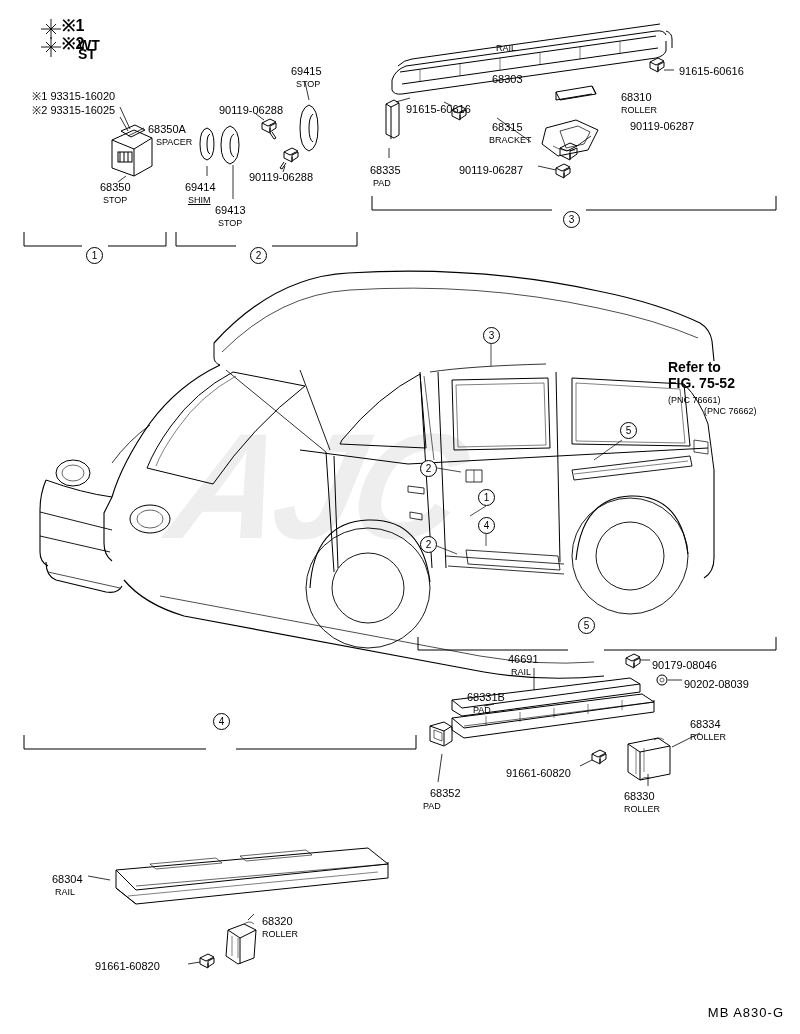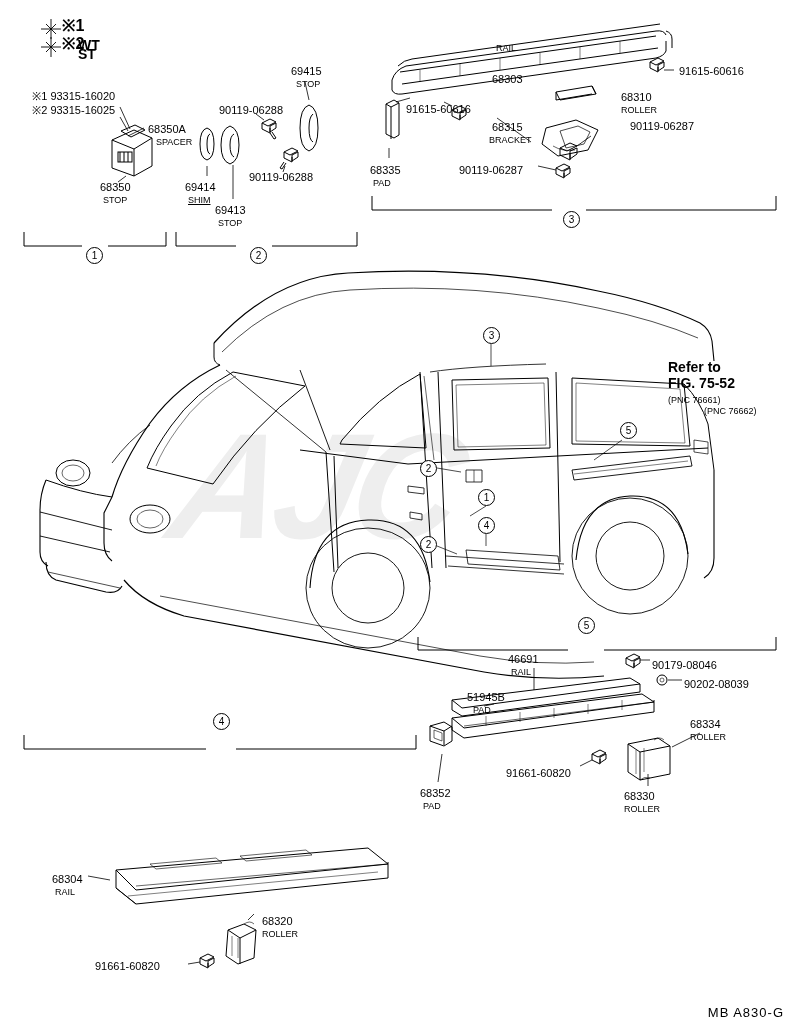--- a/index.html
+++ b/index.html
@@ -331,30 +331,30 @@
   <div class="lbl" style="left:370px; top:165px;">68335</div>
   <div class="lbl small" style="left:373px; top:178px;">PAD</div>
 
   <div class="lbl bold" style="left:668px; top:362px; font-size:14px;">Refer to</div>
   <div class="lbl bold" style="left:668px; top:378px; font-size:14px;">FIG. 75-52</div>
   <div class="lbl small" style="left:668px; top:395px;">(PNC 76661)</div>
   <div class="lbl small" style="left:668px; top:406px;padding-left:36px;">(PNC 76662)</div>
 
   <div class="lbl" style="left:508px; top:654px;">46691</div>
   <div class="lbl small" style="left:511px; top:667px;">RAIL</div>
-  <div class="lbl" style="left:467px; top:692px;">51945B</div>
+  <div class="lbl" style="left:467px; top:692px;">68331B</div>
   <div class="lbl small" style="left:473px; top:705px;">PAD</div>
   <div class="lbl" style="left:652px; top:660px;">90179-08046</div>
   <div class="lbl" style="left:684px; top:679px;">90202-08039</div>
   <div class="lbl" style="left:690px; top:719px;text-align:center;">68334</div>
   <div class="lbl small" style="left:690px; top:732px;">ROLLER</div>
   <div class="lbl" style="left:506px; top:768px;">91661-60820</div>
   <div class="lbl" style="left:624px; top:791px;">68330</div>
   <div class="lbl small" style="left:624px; top:804px;">ROLLER</div>
-  <div class="lbl" style="left:420px; top:788px;">68352</div>
+  <div class="lbl" style="left:430px; top:788px;">68352</div>
   <div class="lbl small" style="left:423px; top:801px;">PAD</div>
 
   <div class="lbl" style="left:52px; top:874px;">68304</div>
   <div class="lbl small" style="left:55px; top:887px;">RAIL</div>
   <div class="lbl" style="left:262px; top:916px;">68320</div>
   <div class="lbl small" style="left:262px; top:929px;">ROLLER</div>
   <div class="lbl" style="left:95px; top:961px;">91661-60820</div>
 
   <div class="circnum" style="left:86px; top:247px;">1</div>
   <div class="circnum" style="left:250px; top:247px;">2</div>

